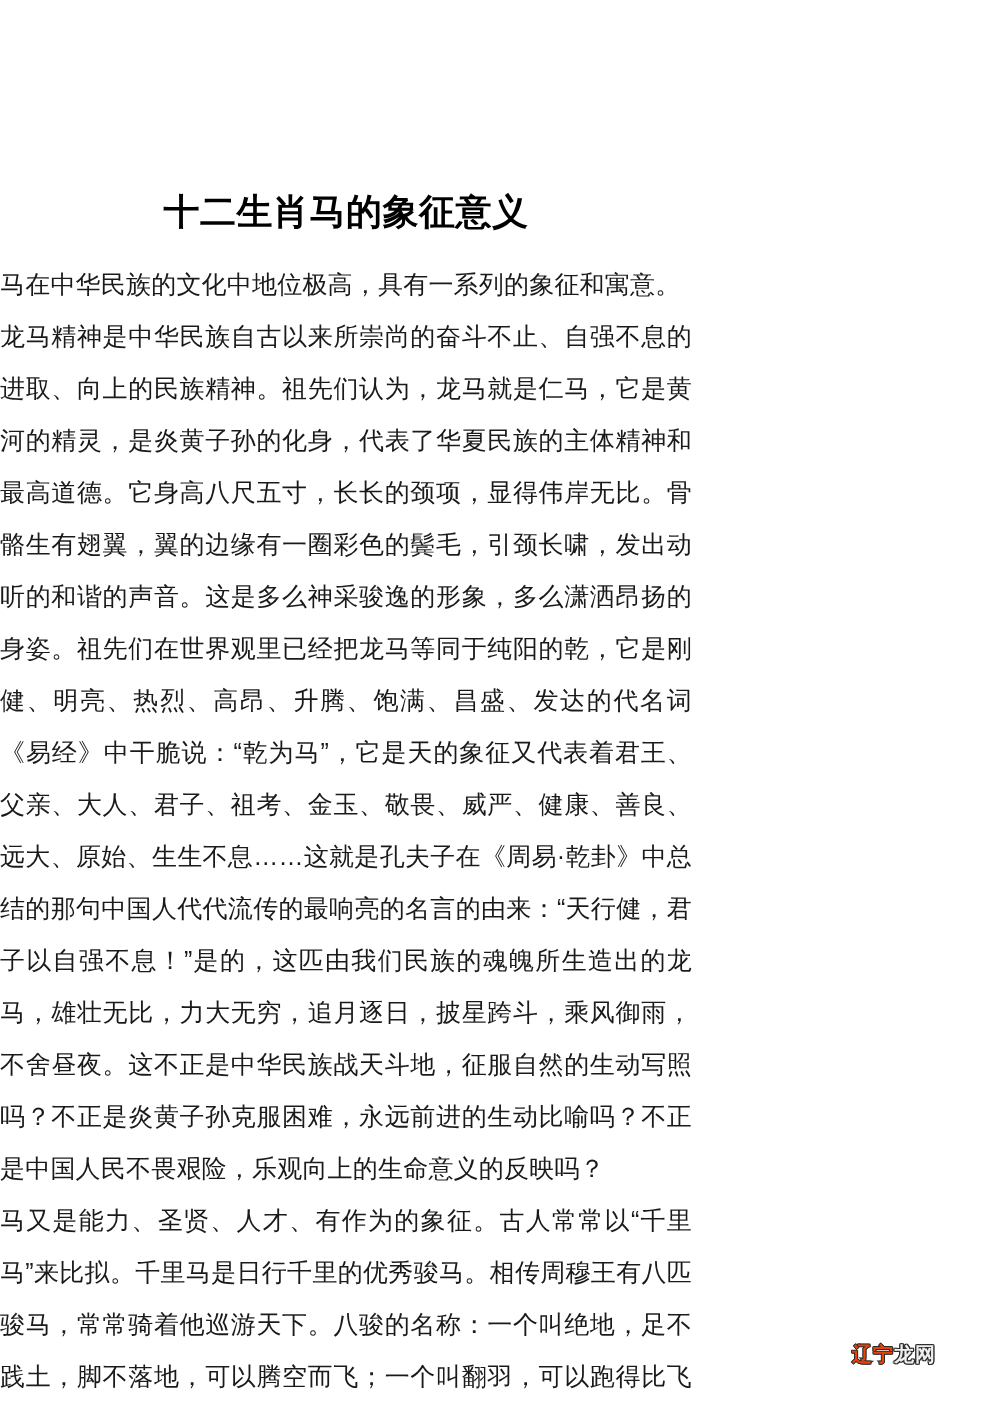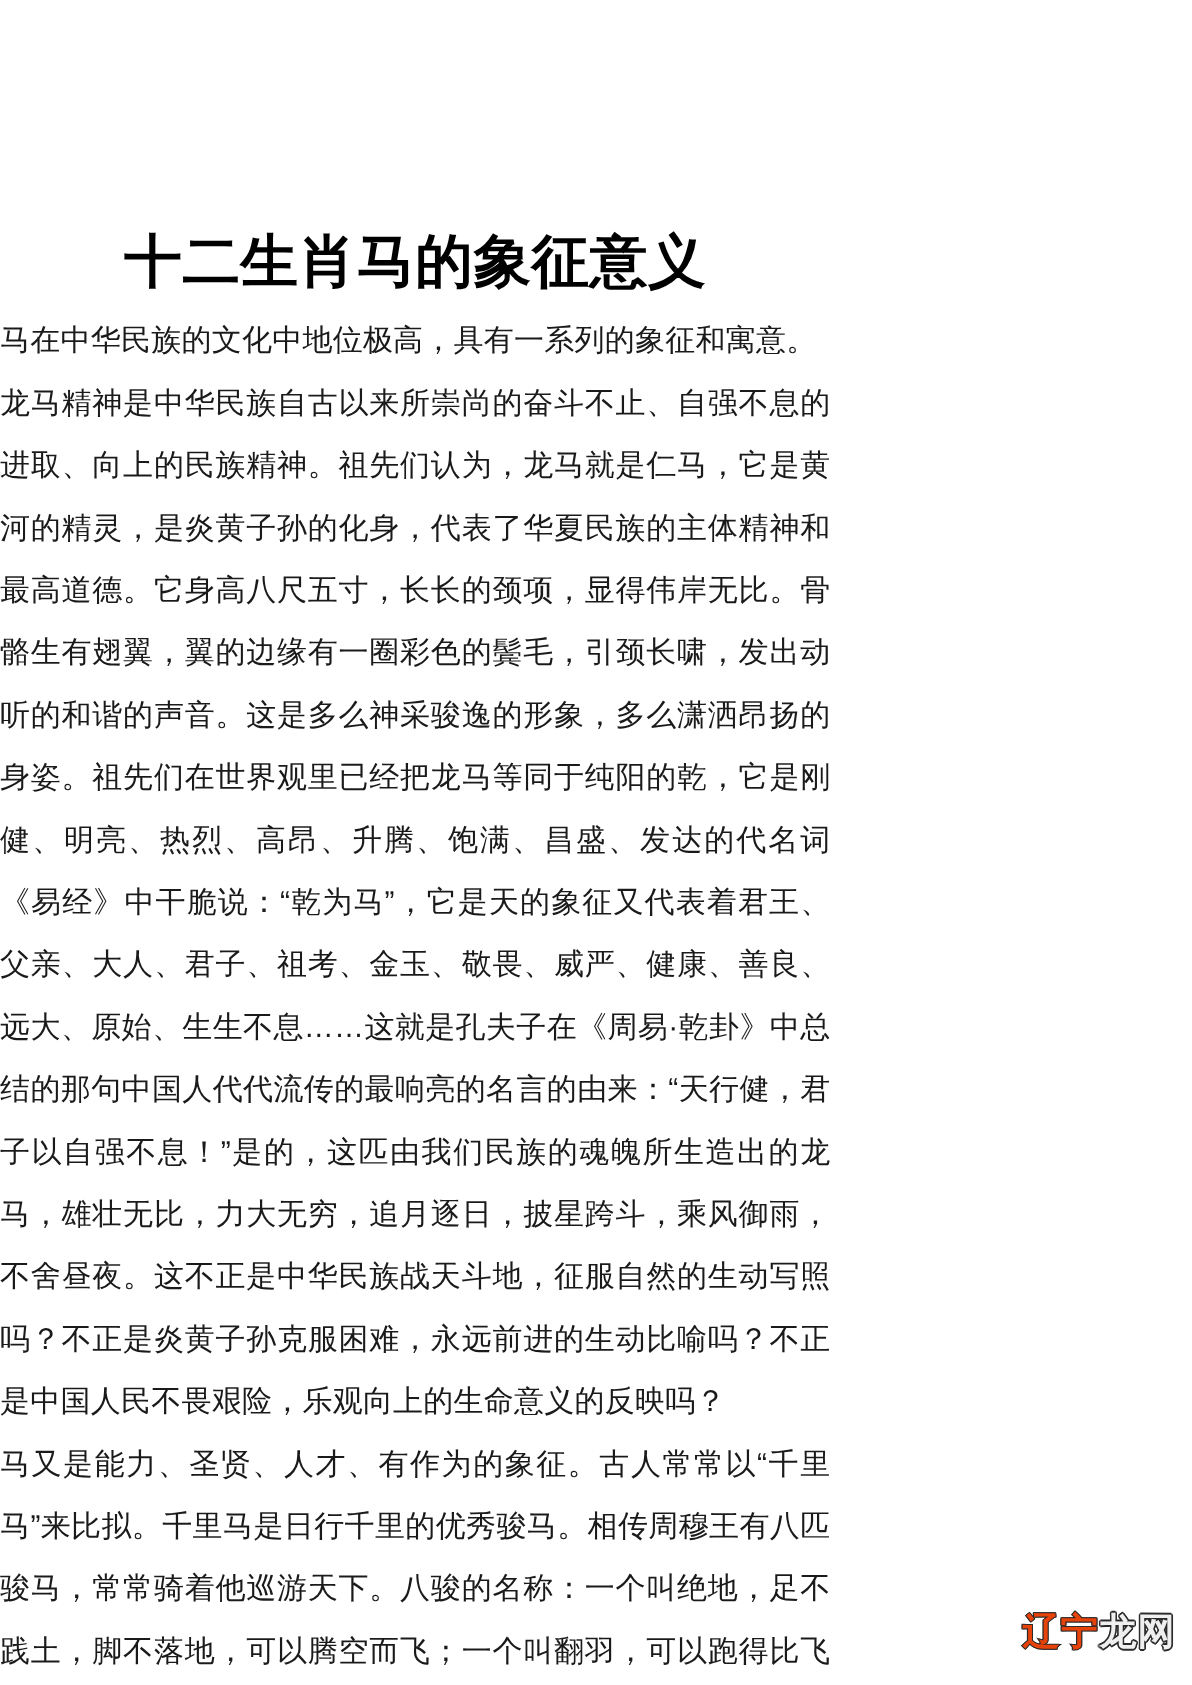--- a/index.html
+++ b/index.html
@@ -15,21 +15,21 @@
     width: 993px;
     height: 1404px;
     background: #ffffff;
     overflow: hidden;
     box-sizing: border-box;
   }
   .doc-title {
     margin: 0;
     padding: 0;
     text-align: center;
-    font-size: 48px;
+    font-size: 36px;
     font-weight: bold;
     line-height: 1.2;
     color: #000000;
     letter-spacing: 0.5px;
     position: absolute;
     left: 0;
     top: 190px;
     width: 692px;
   }
   .body-text {
@@ -49,21 +49,21 @@
     letter-spacing: 0.2px;
     font-weight: normal;
   }
   p.para + p.para {
     margin-top: 0px;
   }
   .watermark {
     position: absolute;
     left: 852px;
     top: 1344px;
-    font-size: 31px;
+    font-size: 20px;
     font-weight: bold;
     letter-spacing: 1px;
     line-height: 1;
     white-space: nowrap;
     user-select: none;
   }
   .wm-a {
     color: #e8420b;
     -webkit-text-stroke: 1.5px #2b2b2b;
     paint-order: stroke fill;

